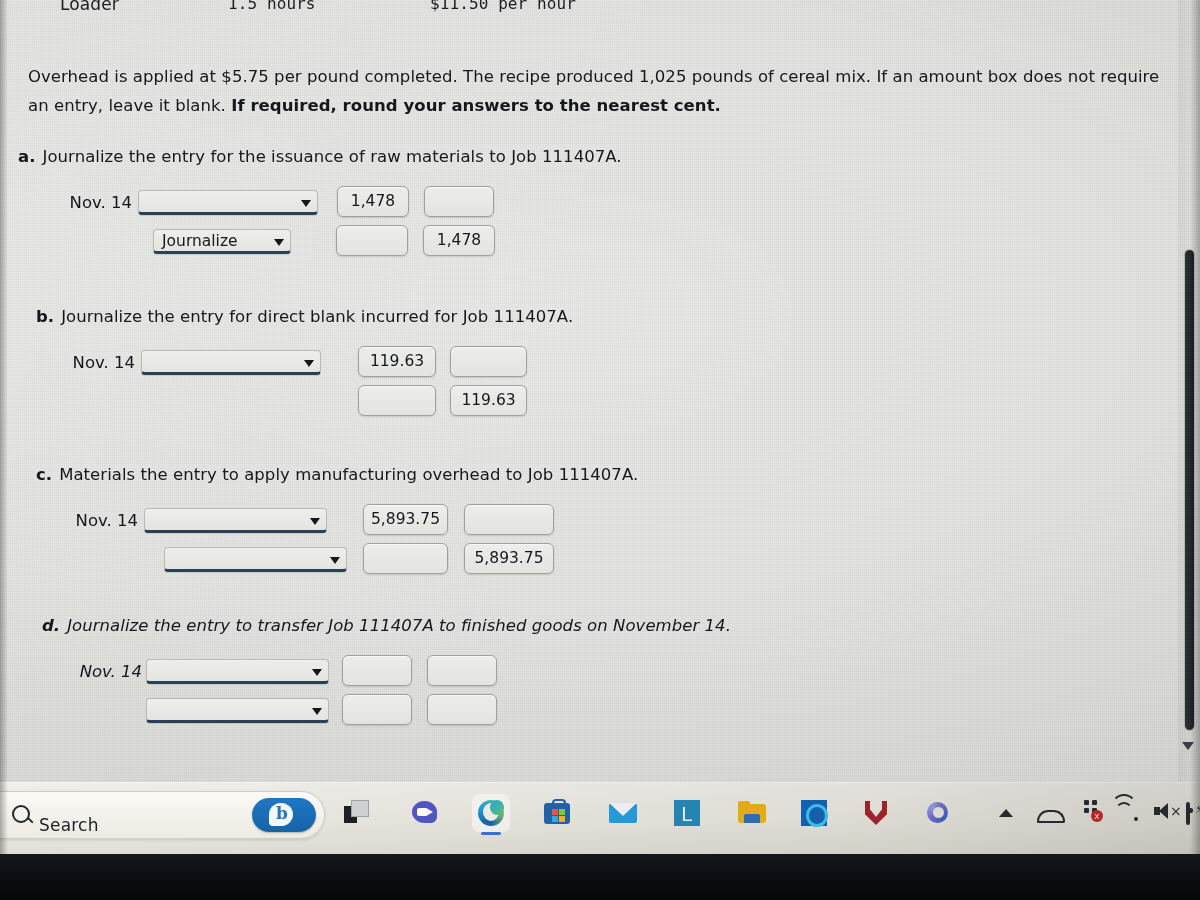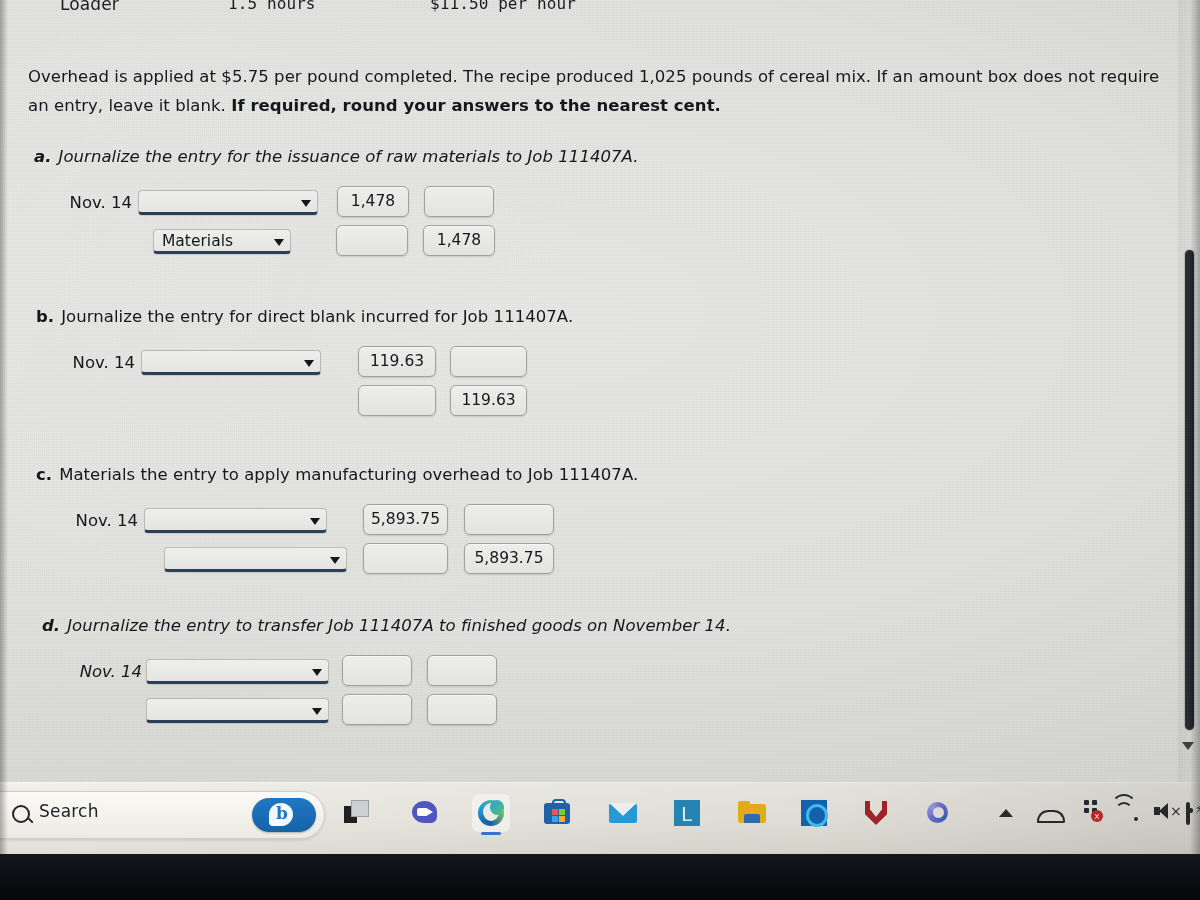--- a/index.html
+++ b/index.html
@@ -197,21 +197,21 @@
     width: 14px; height: 14px;
     border: 2.2px solid #22262b;
     border-radius: 50%;
   }
   #searchpill .mag::after {
     content:""; position:absolute;
     left: 12px; top: 12px; width: 8px; height: 2.2px;
     background:#22262b; transform: rotate(45deg); border-radius:2px;
   }
   #searchpill .slabel {
-    position: absolute; left: 60px; top: 9px;
+    position: absolute; left: 60px; top: 23px;
     font-size: 17px; color: #1d2126;
     letter-spacing: .2px;
   }
   #bingbtn {
     position: absolute; right: 8px; top: 6px;
     width: 64px; height: 34px;
     border-radius: 18px;
     background: linear-gradient(180deg,#1f77c4,#1563a8);
     box-shadow: 0 1px 2px rgba(0,0,0,.25);
   }
@@ -373,36 +373,36 @@
         <span class="c2">1.5 hours</span>
         <span class="c3">$11.50 per hour</span>
       </div>
 
       <div id="intro">
         <span>Overhead is applied at $5.75 per pound completed. The recipe produced 1,025 pounds of cereal mix. If an amount box does</span>
         <span>not require an entry, leave it blank. </span><b>If required, round your answers to the nearest cent.</b>
       </div>
 
       <div class="part" id="part-a" style="top:147px;">
-        <div class="prompt" style="margin-left:34px;font-style:italic;">
+        <div class="prompt" style="margin-left:18px;">
           <span class="ltr">a.</span><span>Journalize the entry for the issuance of raw materials to Job 111407A.</span>
         </div>
         <div class="rows">
           <div class="jrow">
             <span class="datecell" style="top:2px;">Nov. 14</span>
             <div class="acct empty" style="left:138px; top:4px; width:180px;">
               <span></span><span class="caret"></span>
             </div>
             <div class="amt" style="left:337px; top:0px; width:72px;">1,478</div>
             <div class="amt" style="left:424px; top:0px; width:70px;"></div>
           </div>
           <div class="jrow">
             <span class="datecell" style="top:2px;"></span>
             <div class="acct" style="left:153px; top:4px; width:138px;">
-              <span>Materials</span><span class="caret"></span>
+              <span>Journalize</span><span class="caret"></span>
             </div>
             <div class="amt" style="left:336px; top:0px; width:72px;"></div>
             <div class="amt" style="left:423px; top:0px; width:72px;">1,478</div>
           </div>
         </div>
       </div>
 
       <div class="part" id="part-b" style="top:307px;">
         <div class="prompt" style="margin-left:36px;">
           <span class="ltr">b.</span><span>Journalize the entry for direct blank incurred for Job 111407A.</span>

